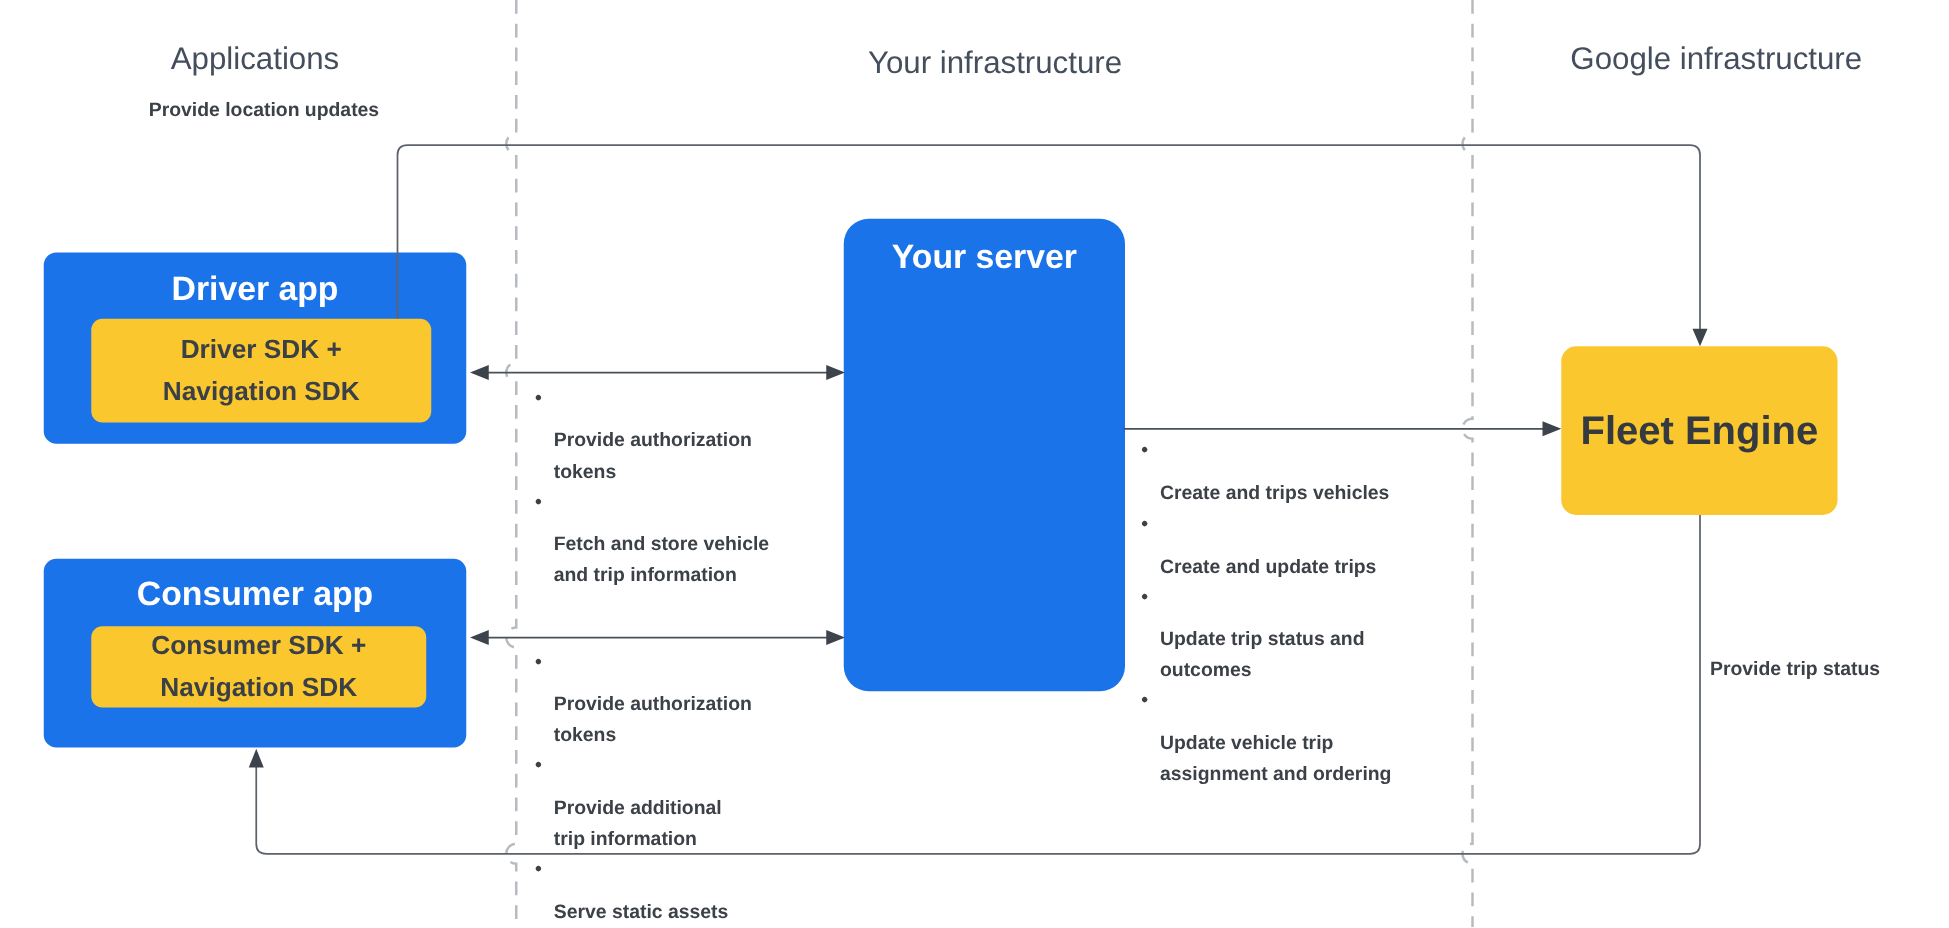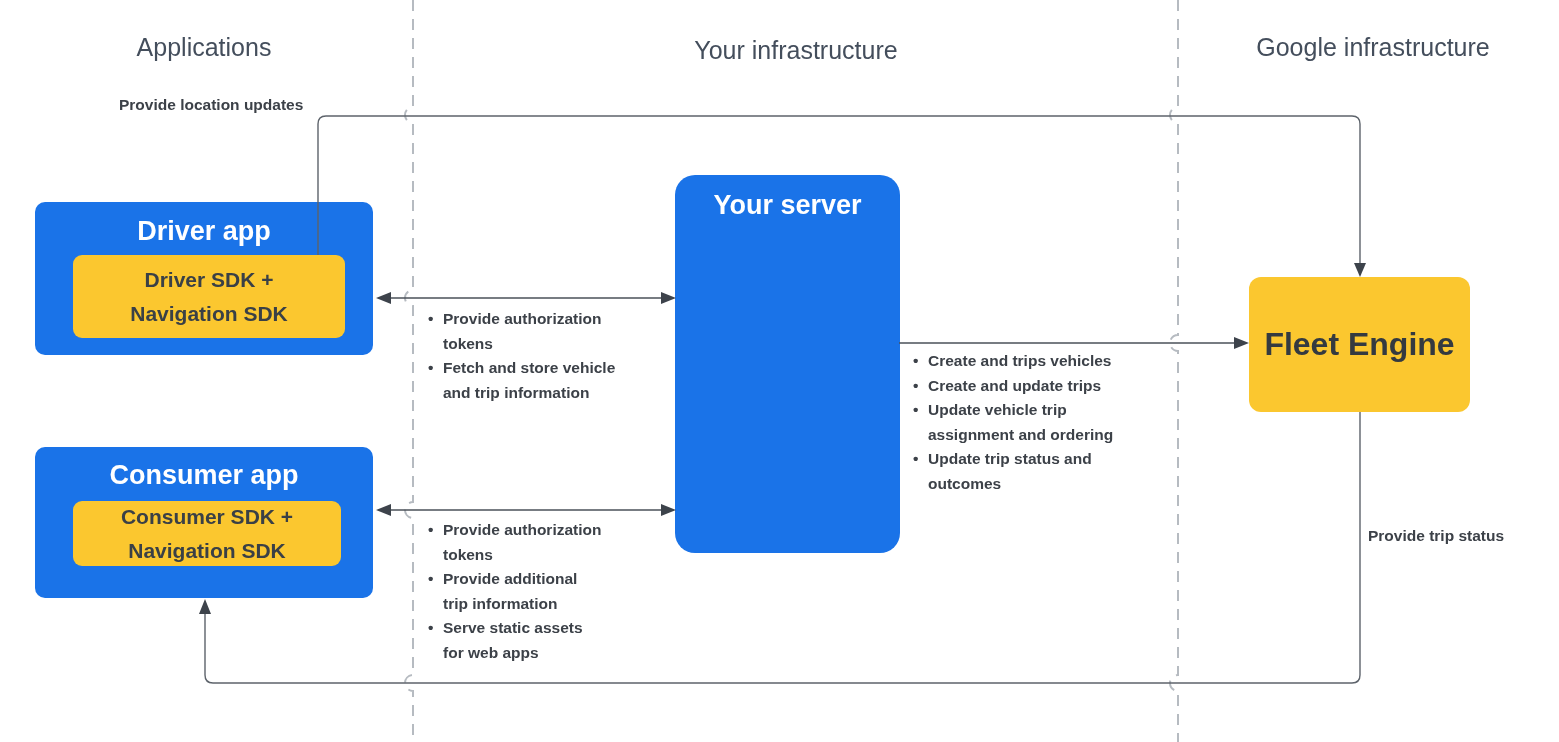--- a/index.html
+++ b/index.html
@@ -78,21 +78,21 @@
     font-size:15.5px;
     font-weight:700;
     color:#3c4148;
     line-height:24.5px;
   }
   .bullet .dot{
     width:15px;
     flex:0 0 15px;
   }
   .bullet .dot::before{content:"\2022";}
-  .bullet .btxt{white-space:pre-line;}
+  .bullet .btxt{white-space:pre-line;margin-top:34px;}
 </style>
 </head>
 <body>
 
 <div class="canvas">
 
   <svg class="wires" width="1559" height="742" viewBox="0 0 1559 742">
 
     <path d="M413,0 L413,107 A8,8 0 0 0 413,123 L413,290 A8,8 0 0 0 413,306 L413,502 A8,8 0 0 0 413,518 L413,675 A8,8 0 0 0 413,691 L413,742" fill="none" stroke="#b6bbc1" stroke-width="2" stroke-dasharray="11 8"></path>
     <path d="M1178,0 L1178,107 A8,8 0 0 0 1178,123 L1178,335 A8,8 0 0 0 1178,351 L1178,675 A8,8 0 0 0 1178,691 L1178,742" fill="none" stroke="#b6bbc1" stroke-width="2" stroke-dasharray="11 8"></path>
@@ -112,21 +112,21 @@
     <polygon points="676,510 661,504 661,516" fill="#3d434b"></polygon>
 
     <path d="M1360,412 L1360,675 Q1360,683 1352,683 L213,683 Q205,683 205,675 L205,612" fill="none" stroke="#5d636b" stroke-width="1.4"></path>
     <polygon points="205,599 199,614 211,614" fill="#3d434b"></polygon>
   </svg>
 
   <div class="col-header" style="left:204px;top:33px;">Applications</div>
   <div class="col-header" style="left:796px;top:36px;">Your infrastructure</div>
   <div class="col-header" style="left:1373px;top:33px;">Google infrastructure</div>
 
-  <div class="flow-label" style="left:119px;top:96px;">Provide location updates</div>
+  <div class="flow-label" style="left:119px;top:80px;">Provide location updates</div>
   <div class="flow-label" style="left:1368px;top:527px;">Provide trip status</div>
 
   <div class="blue-box" style="left:35px;top:202px;width:338px;height:153px;">
     <div class="box-title" style="top:14px;">Driver app</div>
   </div>
   <div class="yellow-box" style="left:73px;top:255px;width:272px;height:83px;">
     <div class="sdk-label">Driver SDK +
 Navigation SDK</div>
   </div>
 
@@ -163,28 +163,28 @@
     <div class="bullet">
         <span class="dot"></span>
         <span class="btxt">Create and trips vehicles</span>
       </div>
     <div class="bullet">
         <span class="dot"></span>
         <span class="btxt">Create and update trips</span>
       </div>
     <div class="bullet">
         <span class="dot"></span>
+        <span class="btxt">Update trip status and
+outcomes</span>
+      </div>
+    <div class="bullet">
+        <span class="dot"></span>
         <span class="btxt">Update vehicle trip
 assignment and ordering</span>
       </div>
-    <div class="bullet">
-        <span class="dot"></span>
-        <span class="btxt">Update trip status and
-outcomes</span>
-      </div>
   </div>
 
   <div class="bullet-list" style="left:428px;top:518px;width:220px;">
     <div class="bullet">
         <span class="dot"></span>
         <span class="btxt">Provide authorization
 tokens</span>
       </div>
     <div class="bullet">
         <span class="dot"></span>

